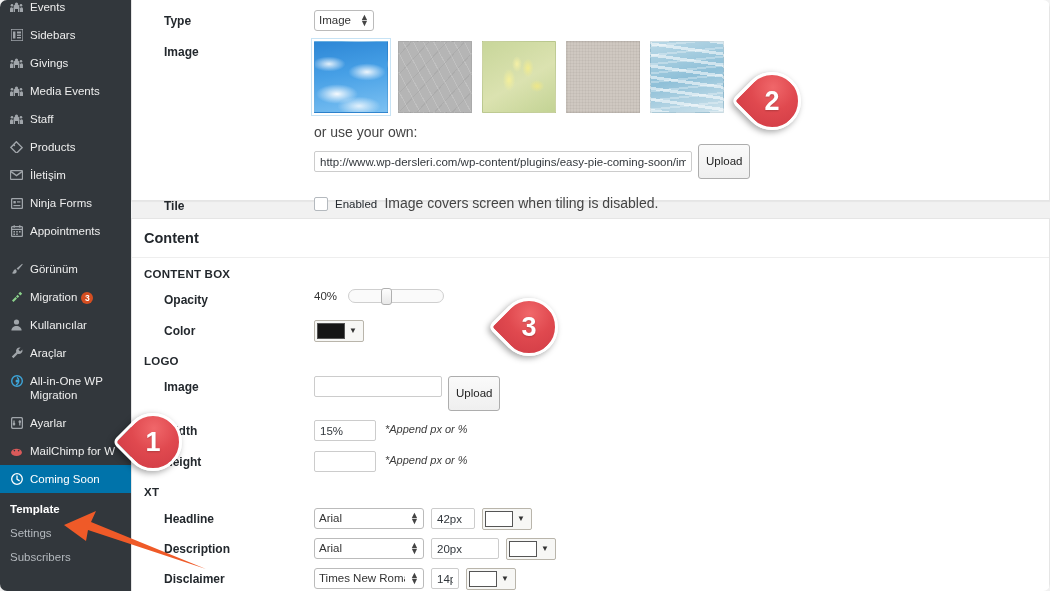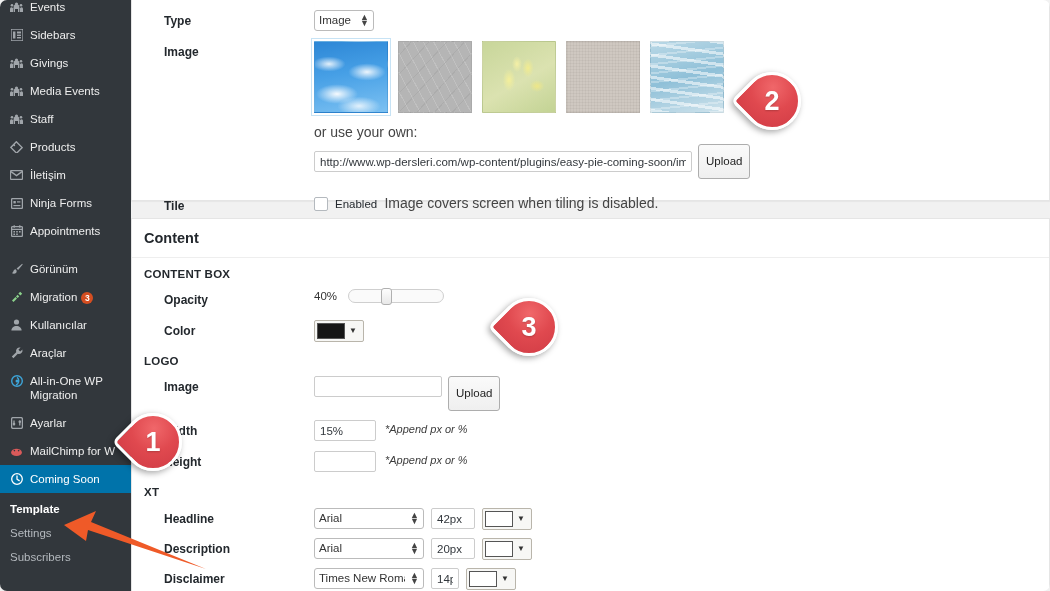--- a/index.html
+++ b/index.html
@@ -690,21 +690,21 @@
         <div class="fctl">
           <span class="selwrap">
             <select class="wp-select" style="width:110px;padding-right:18px;">
               <option>Arial</option>
             </select>
             <span class="sel-arrows">
                 <span>▲</span>
                 <span>▼</span>
               </span>
           </span>
-          <input class="wp-text" style="width: 44px; margin-left: 7px;" value="20px">
+          <input class="wp-text" style="width: 68px; margin-left: 7px;" value="20px">
           <span class="colorbox" style="margin-left:7px;">
             <span class="swatch white"></span>
             <span class="cb-arrow">▼</span>
           </span>
         </div>
       </div>
 
       <div class="frow" style="margin-top:8px;">
         <div class="flabel">Disclaimer</div>
         <div class="fctl">

